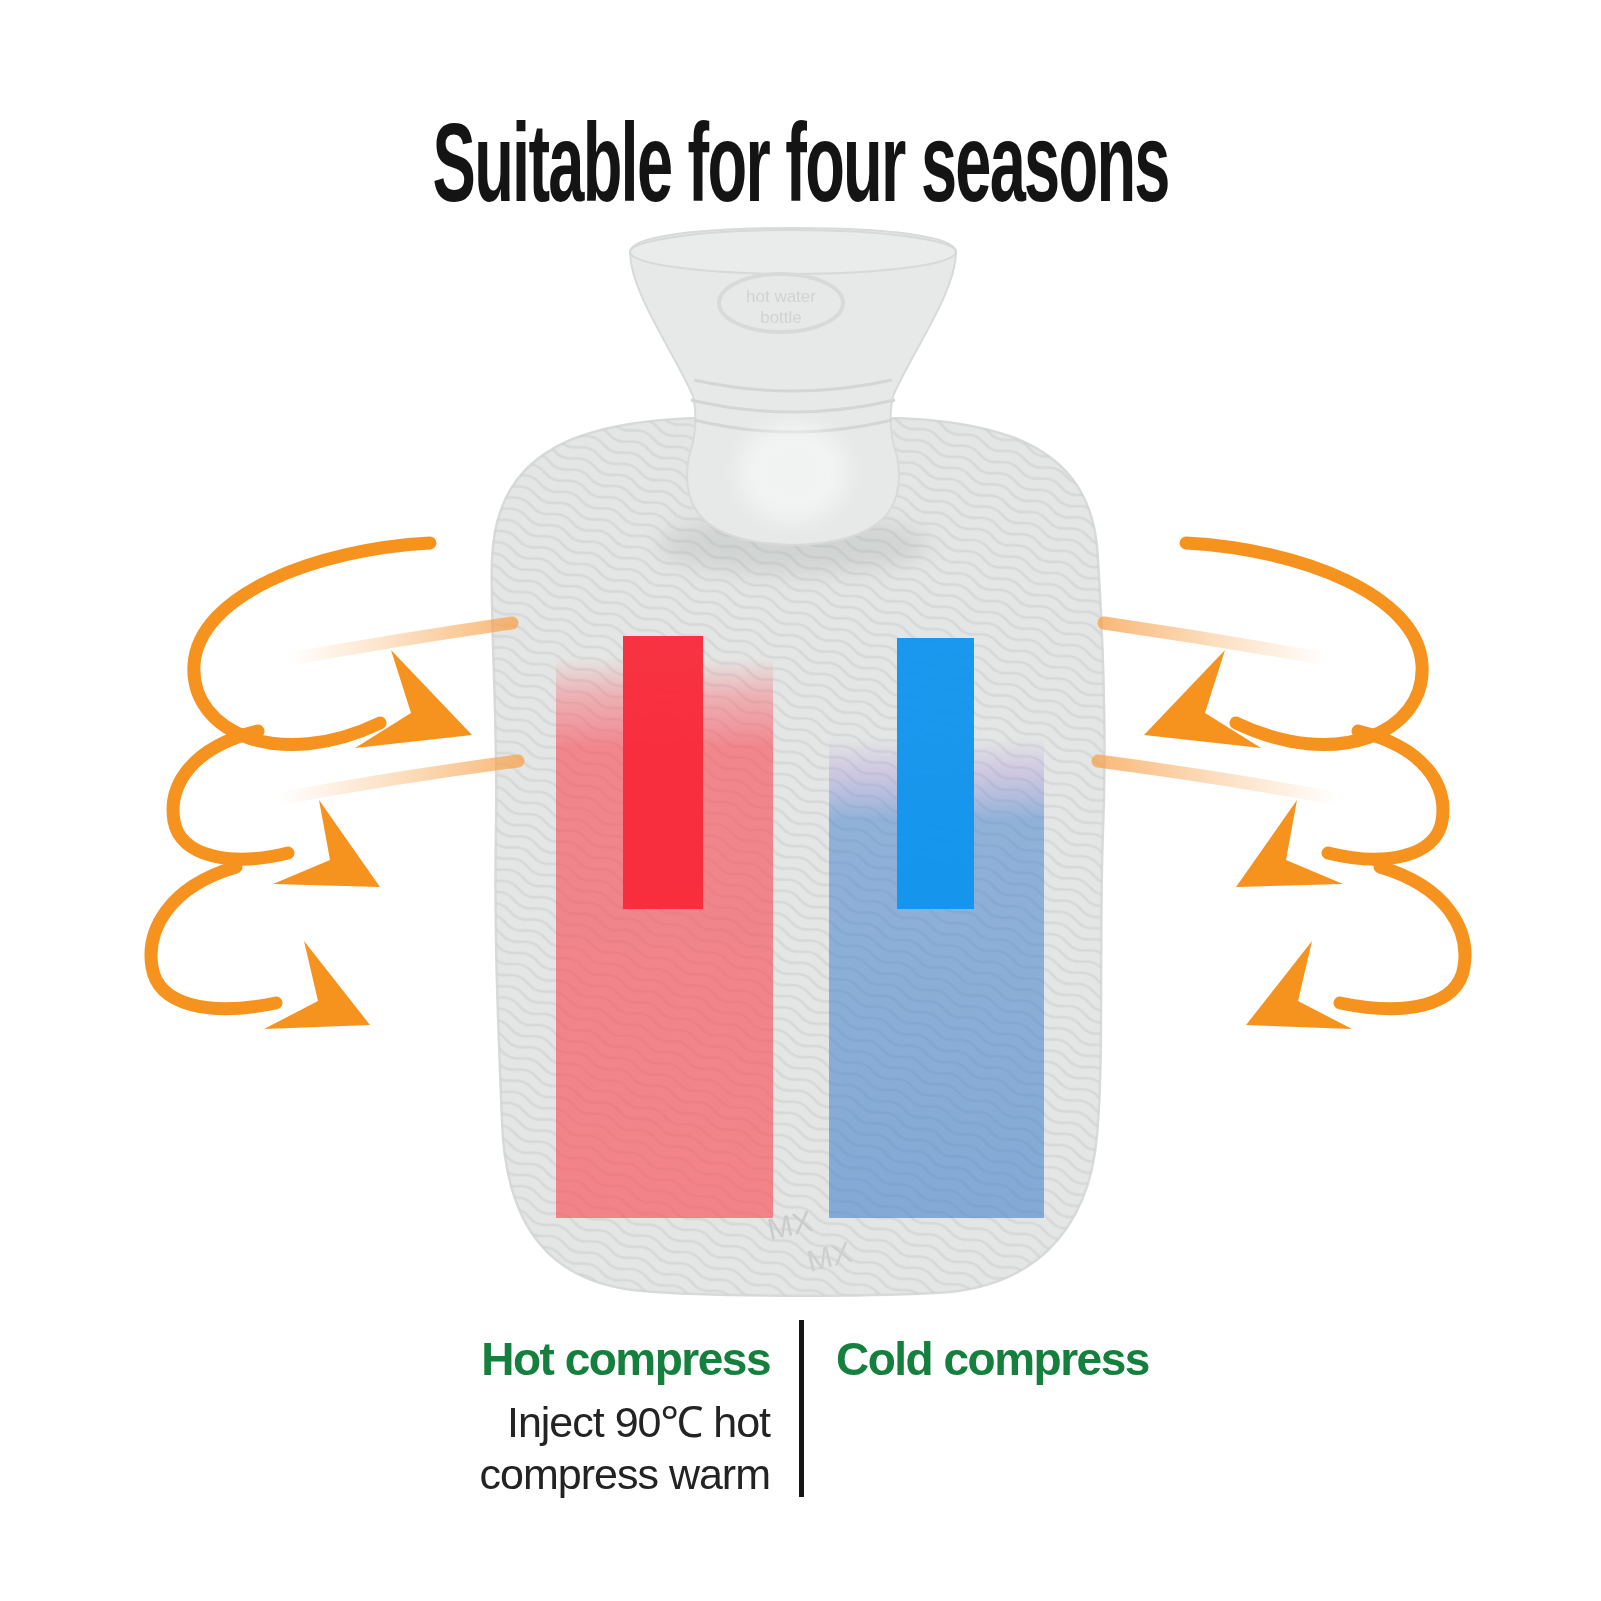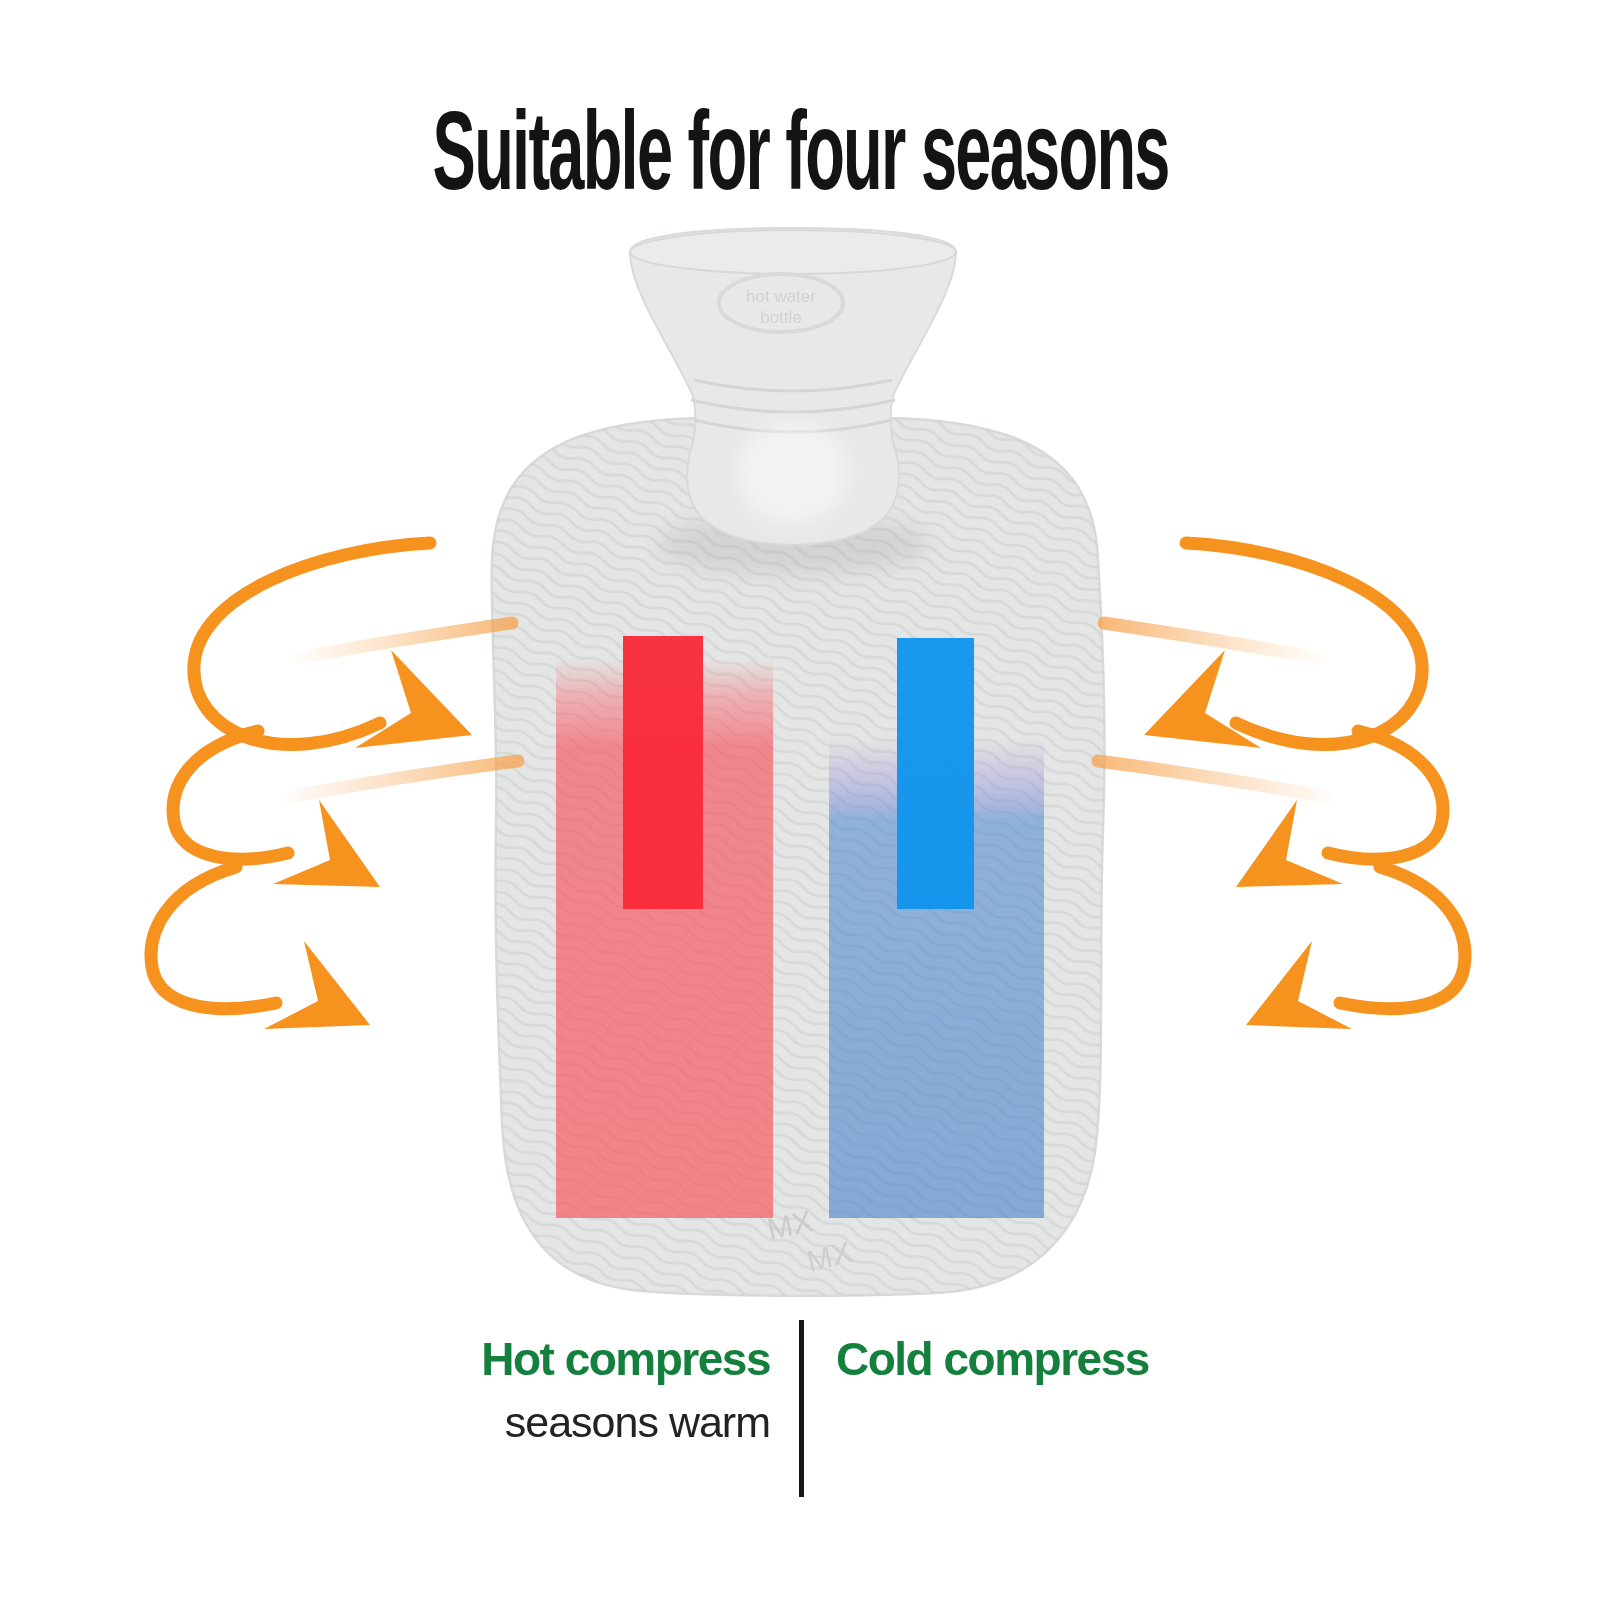--- a/index.html
+++ b/index.html
@@ -1,21 +1,21 @@
 <!DOCTYPE html>
 <html><head>
 <meta charset="utf-8">
 <style>
   html,body{margin:0;padding:0;background:#ffffff;}
   body{width:1601px;height:1601px;position:relative;overflow:hidden;
        font-family:"Liberation Sans",sans-serif;color:#151515;}
   .stage{position:absolute;inset:0;}
 
   
-  .title{position:absolute;top:92px;left:0;width:1601px;text-align:center;}
+  .title{position:absolute;top:104px;left:0;width:1601px;text-align:center;}
   .title-inner{display:inline-block;font-size:112px;font-weight:bold;
       letter-spacing:-3px;line-height:1.05;color:#141414;white-space:nowrap;
       transform:scaleX(.58);transform-origin:center top;}
 
   
   svg.illus{position:absolute;left:0;top:0;width:1601px;height:1601px;}
 
   
   .label-col{position:absolute;top:1318px;}
   .label-col .heading{font-size:46px;font-weight:bold;letter-spacing:-1.5px;
@@ -138,21 +138,22 @@
     <use href="#swirl" transform="translate(1476,535) scale(-1,1)"></use>
   </svg>
 
   <div class="title">
     <span class="title-inner">Suitable for four seasons</span>
   </div>
 
   <div class="label-col col-hot">
     <div class="heading">Hot compress</div>
     <div class="body">
-      <div>seasons warm</div>
+      <div>Inject 90℃ hot</div>
+      <div>compress warm</div>
     </div>
   </div>
 
   <div class="divider"></div>
 
   <div class="label-col col-cold">
     <div class="heading">Cold compress</div>
   </div>
 
 </div>

